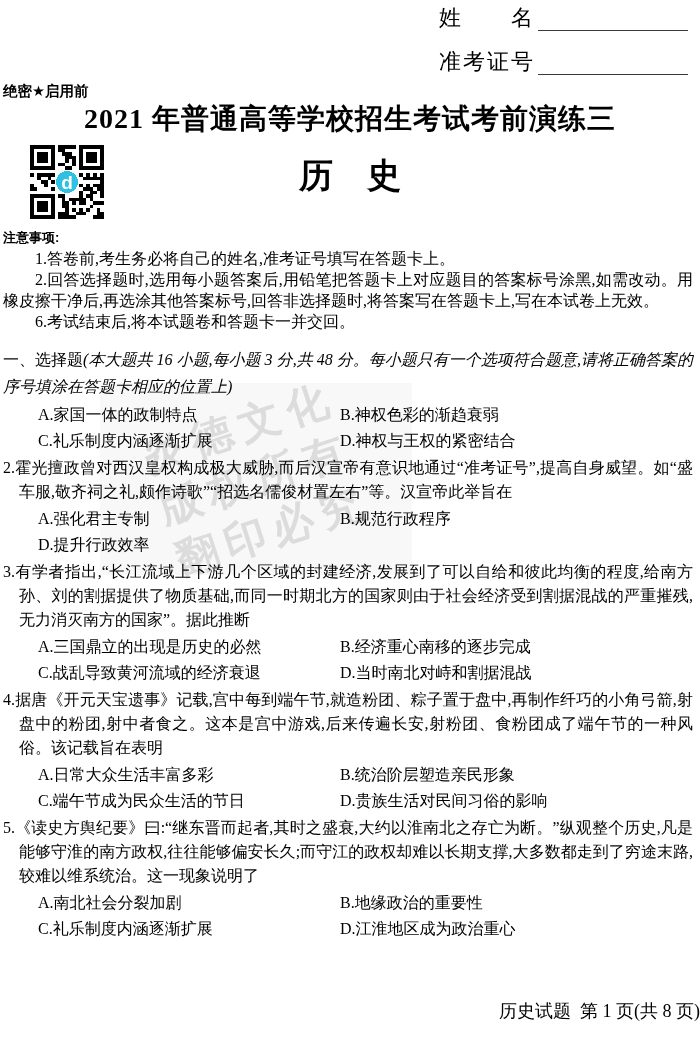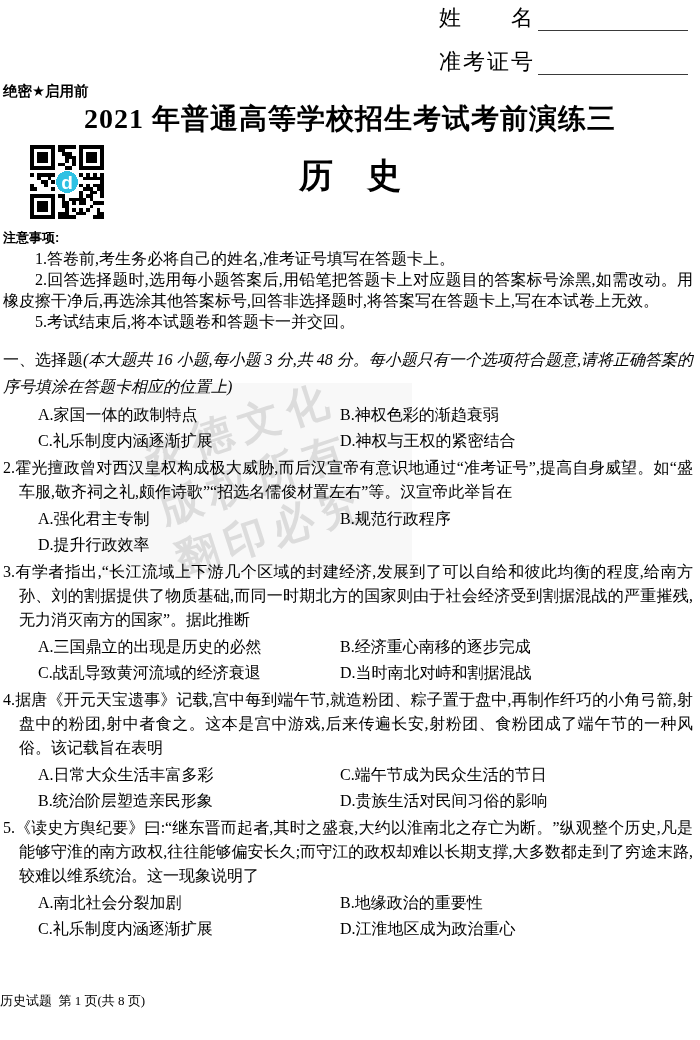--- a/index.html
+++ b/index.html
@@ -45,22 +45,22 @@
   .section-head { margin-top:14px; font-size:16px; line-height:27px; text-align:justify; }
   .section-title { font-family:"Liberation Sans","DejaVu Sans",sans-serif; font-weight:normal; }
   .section-desc { font-style:italic; }
 
   .question { margin-top:2px; }
   .stem { margin:0; font-size:16px; line-height:24px; text-align:justify;
     padding-left:16px; text-indent:-16px; }
   .options { margin-top:2px; padding-left:35px; display:grid; grid-template-columns:302px auto; }
   .option { font-size:16px; line-height:26px; }
 
-  .footer { position:absolute; bottom:30px; left:0; width:100%; text-align:left;
-    font-size:13px; z-index:2; white-space:pre; }
+  .footer { position:absolute; bottom:17px; left:0; width:100%; text-align:right;
+    font-size:18px; z-index:2; white-space:pre; }
 </style>
 </head>
 <body>
 
 <div class="page">
 
   <div class="watermark-box">
     <div class="watermark-text">
       <div>炎德文化</div>
       <div>版权所有</div>
@@ -208,21 +208,21 @@
   </div>
 
   <h2 class="subject-title">历　史</h2>
 
   <div class="body-content">
 
     <div class="notice">
       <div class="notice-heading">注意事项:</div>
       <p>1.答卷前,考生务必将自己的姓名,准考证号填写在答题卡上。</p>
       <p>2.回答选择题时,选用每小题答案后,用铅笔把答题卡上对应题目的答案标号涂黑,如需改动。用橡皮擦干净后,再选涂其他答案标号,回答非选择题时,将答案写在答题卡上,写在本试卷上无效。</p>
-      <p>5.考试结束后,将本试题卷和答题卡一并交回。</p>
+      <p>6.考试结束后,将本试题卷和答题卡一并交回。</p>
     </div>
 
     <div class="section-head">
       <span class="section-title">一、选择题</span><span class="section-desc">(本大题共 16 小题,每小题 3 分,共 48 分。每小题只有一个选项符合题意,请将正确答案的序号填涂在答题卡相应的位置上)</span>
     </div>
 
     <div class="question">
       <div class="options">
         <div class="option">A.家国一体的政制特点</div>
         <div class="option">B.神权色彩的渐趋衰弱</div>
@@ -247,22 +247,22 @@
         <div class="option">B.经济重心南移的逐步完成</div>
         <div class="option">C.战乱导致黄河流域的经济衰退</div>
         <div class="option">D.当时南北对峙和割据混战</div>
       </div>
     </div>
 
     <div class="question">
       <p class="stem"><span>4.</span><span>据唐《开元天宝遗事》记载,宫中每到端午节,就造粉团、粽子置于盘中,再制作纤巧的小角弓箭,射盘中的粉团,射中者食之。这本是宫中游戏,后来传遍长安,射粉团、食粉团成了端午节的一种风俗。该记载旨在表明</span></p>
       <div class="options">
         <div class="option">A.日常大众生活丰富多彩</div>
+        <div class="option">B.统治阶层塑造亲民形象</div>
         <div class="option">C.端午节成为民众生活的节日</div>
-        <div class="option">B.统治阶层塑造亲民形象</div>
         <div class="option">D.贵族生活对民间习俗的影响</div>
       </div>
     </div>
 
     <div class="question">
       <p class="stem"><span>5.</span><span>《读史方舆纪要》曰:“继东晋而起者,其时之盛衰,大约以淮南北之存亡为断。”纵观整个历史,凡是能够守淮的南方政权,往往能够偏安长久;而守江的政权却难以长期支撑,大多数都走到了穷途末路,较难以维系统治。这一现象说明了</span></p>
       <div class="options">
         <div class="option">A.南北社会分裂加剧</div>
         <div class="option">B.地缘政治的重要性</div>
         <div class="option">C.礼乐制度内涵逐渐扩展</div>

